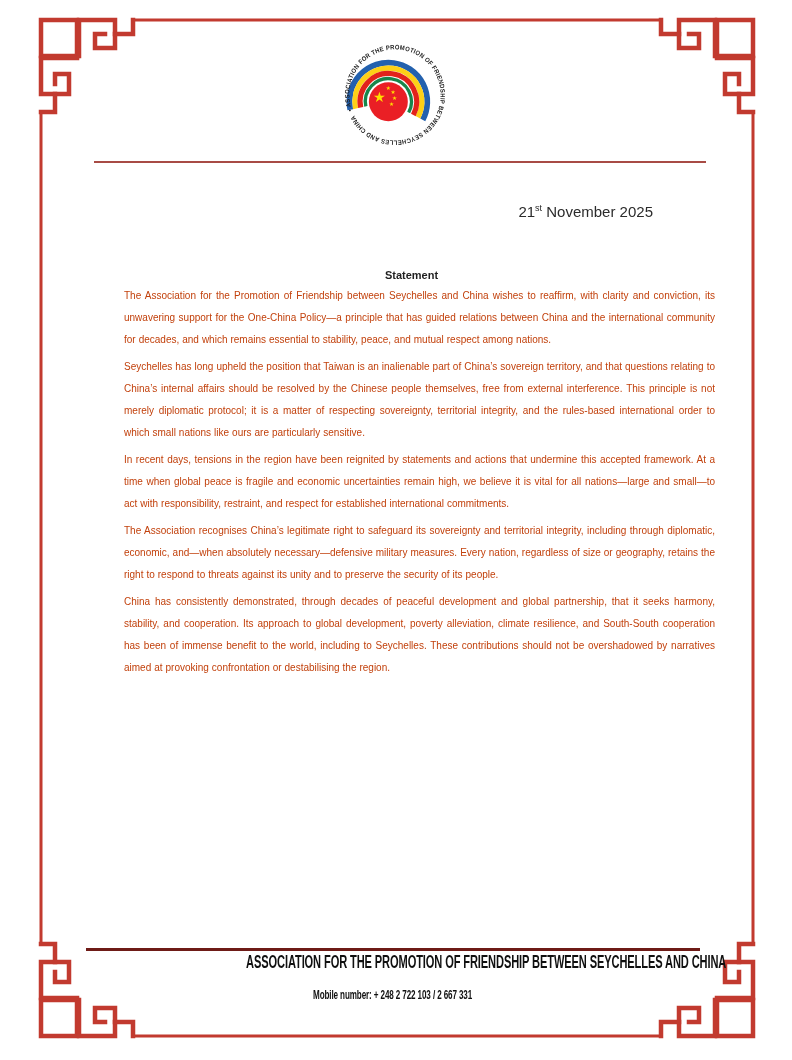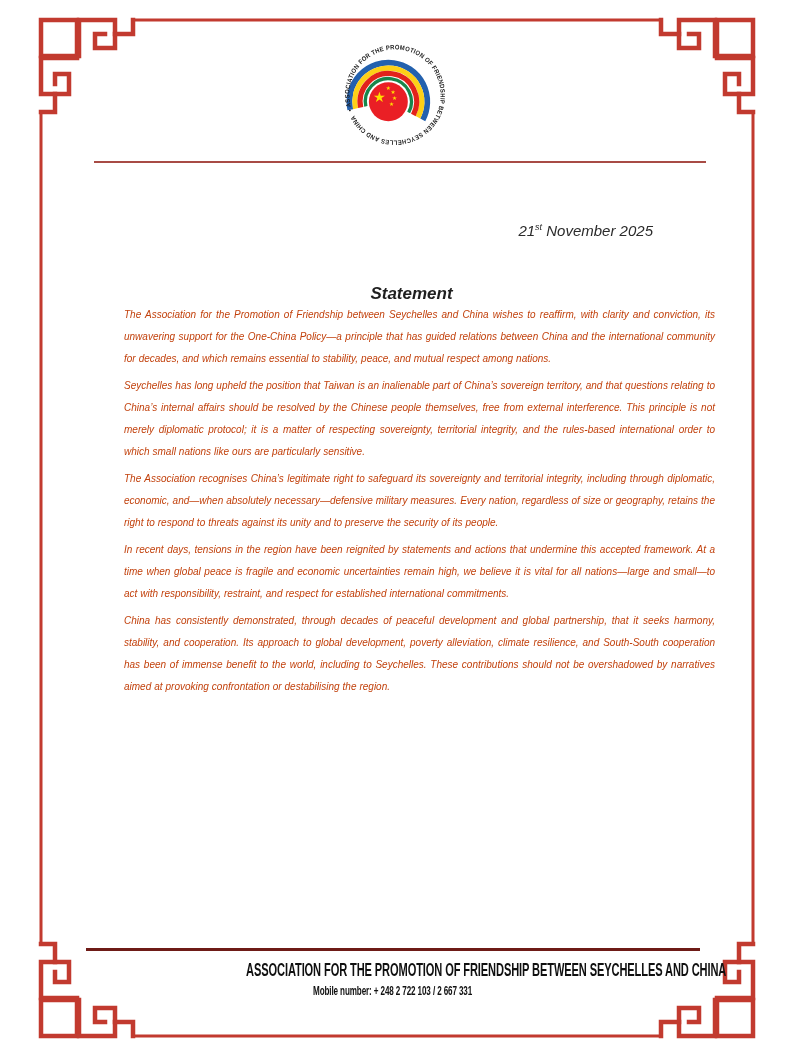--- a/index.html
+++ b/index.html
@@ -3,37 +3,37 @@
 <meta charset="utf-8">
 <style>
   html,body{margin:0;padding:0;}
   .page{
     position:relative;width:792px;height:1060px;background:#ffffff;
     font-family:"Liberation Sans",sans-serif;overflow:hidden;
   }
   .border-svg{position:absolute;left:0;top:0;}
   .logo{position:absolute;left:338px;top:38px;}
   .logo-divider{position:absolute;left:94px;top:161px;width:612px;height:2px;background:#a84b45;}
-  .col{position:absolute;left:108px;top:221px;width:607px;color:#3a3a3a;font-style:italic;}
+  .col{position:absolute;left:108px;top:202px;width:607px;color:#3a3a3a;}
   .date-line{text-align:right;padding-right:62px;font-size:15px;line-height:20px;color:#2b2b2b;}
   .date-line sup{font-size:9px;vertical-align:super;line-height:0;}
-  .h-title{margin-top:43px;text-align:center;font-weight:bold;font-size:17px;line-height:20px;color:#1f1f1f;}
+  .h-title{margin-top:43px;text-align:center;font-weight:bold;font-size:11px;line-height:20px;color:#1f1f1f;}
   .h-sub{margin-top:11px;margin-bottom:24px;text-align:center;font-weight:bold;font-size:14.5px;line-height:20px;color:#1f1f1f;}
   .body-text p{
     margin:0 0 5px 16px;font-size:10px;line-height:22px;text-align:justify;
     color:#c2410c;word-spacing:0.2px;
   }
   .footer{position:absolute;left:86px;top:948px;width:614px;text-align:center;color:#101010;}
   .footer-rule{border:0;height:3px;background:#6e1b17;margin:0;}
   .f-line{display:inline-block;font-weight:bold;white-space:nowrap;transform:scaleX(0.6);transform-origin:50% 50%;letter-spacing:-0.2px;}
-  .f-org-wrap{margin-top:8px;}
+  .f-org-wrap{margin-top:0;}
   .f-org{font-size:18.5px;}
   .f-addr-wrap{margin-top:5px;}
   .f-addr{font-size:13.5px;}
-  .f-mob-wrap{margin-top:0;}
+  .f-mob-wrap{margin-top:12px;}
   .f-mob{font-size:13.5px;}
 </style>
 </head>
 <body>
 
 <div class="page">
 
   <svg class="border-svg" width="792" height="1060" viewBox="0 0 792 1060">
     <g fill="none" stroke-linecap="square" stroke="#c23a2f">
 
@@ -85,22 +85,22 @@
   <div class="col">
 
     <div class="date-line"><span>21</span><sup>st</sup><span> November 2025</span></div>
 
     <div class="h-title">Statement</div>
 
 
     <div class="body-text">
       <p>The Association for the Promotion of Friendship between Seychelles and China wishes to reaffirm, with clarity and conviction, its unwavering support for the One-China Policy—a principle that has guided relations between China and the international community for decades, and which remains essential to stability, peace, and mutual respect among nations.</p>
       <p>Seychelles has long upheld the position that Taiwan is an inalienable part of China’s sovereign territory, and that questions relating to China’s internal affairs should be resolved by the Chinese people themselves, free from external interference. This principle is not merely diplomatic protocol; it is a matter of respecting sovereignty, territorial integrity, and the rules-based international order to which small nations like ours are particularly sensitive.</p>
+      <p>In recent days, tensions in the region have been reignited by statements and actions that undermine this accepted framework. At a time when global peace is fragile and economic uncertainties remain high, we believe it is vital for all nations—large and small—to act with responsibility, restraint, and respect for established international commitments.</p>
       <p>The Association recognises China’s legitimate right to safeguard its sovereignty and territorial integrity, including through diplomatic, economic, and—when absolutely necessary—defensive military measures. Every nation, regardless of size or geography, retains the right to respond to threats against its unity and to preserve the security of its people.</p>
-      <p>In recent days, tensions in the region have been reignited by statements and actions that undermine this accepted framework. At a time when global peace is fragile and economic uncertainties remain high, we believe it is vital for all nations—large and small—to act with responsibility, restraint, and respect for established international commitments.</p>
       <p>China has consistently demonstrated, through decades of peaceful development and global partnership, that it seeks harmony, stability, and cooperation. Its approach to global development, poverty alleviation, climate resilience, and South-South cooperation has been of immense benefit to the world, including to Seychelles. These contributions should not be overshadowed by narratives aimed at provoking confrontation or destabilising the region.</p>
     </div>
   </div>
 
   <div class="footer">
     <hr class="footer-rule">
     <div class="f-org-wrap"><span class="f-line f-org">ASSOCIATION FOR THE PROMOTION OF FRIENDSHIP BETWEEN SEYCHELLES AND CHINA</span></div>
     <div class="f-mob-wrap"><span class="f-line f-mob">Mobile number: + 248 2 722 103 / 2 667 331</span></div>
   </div>
 

